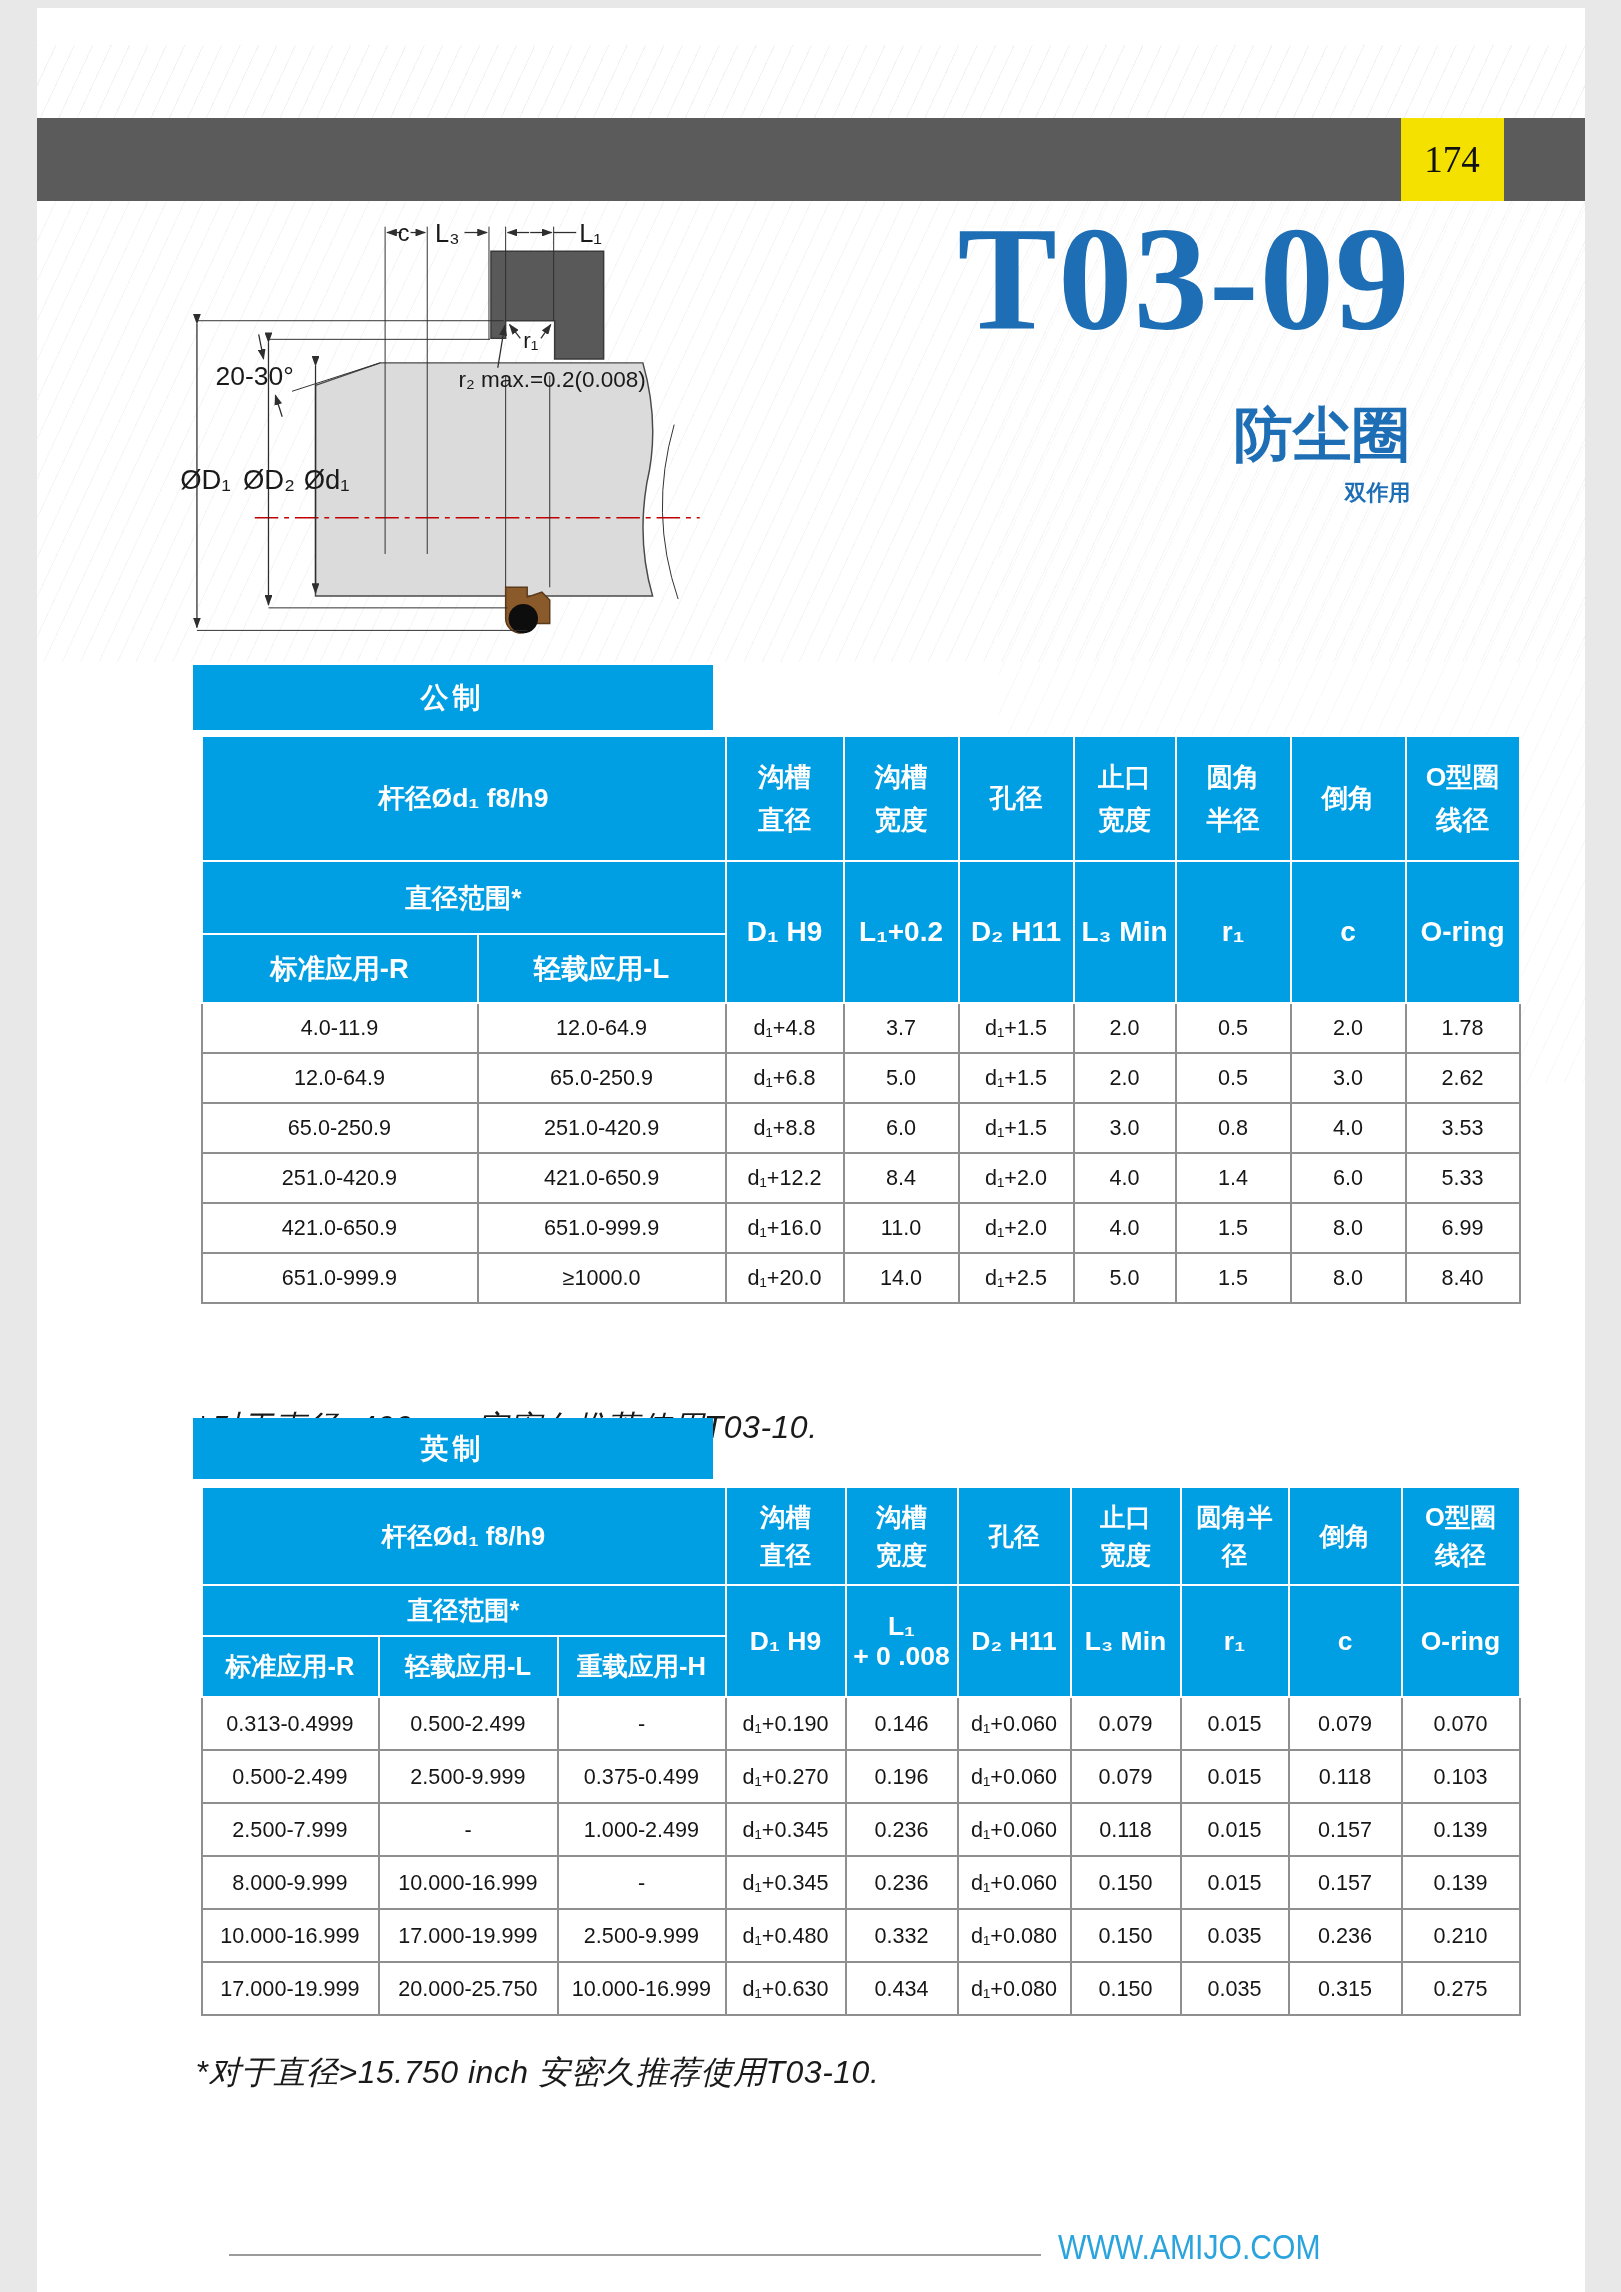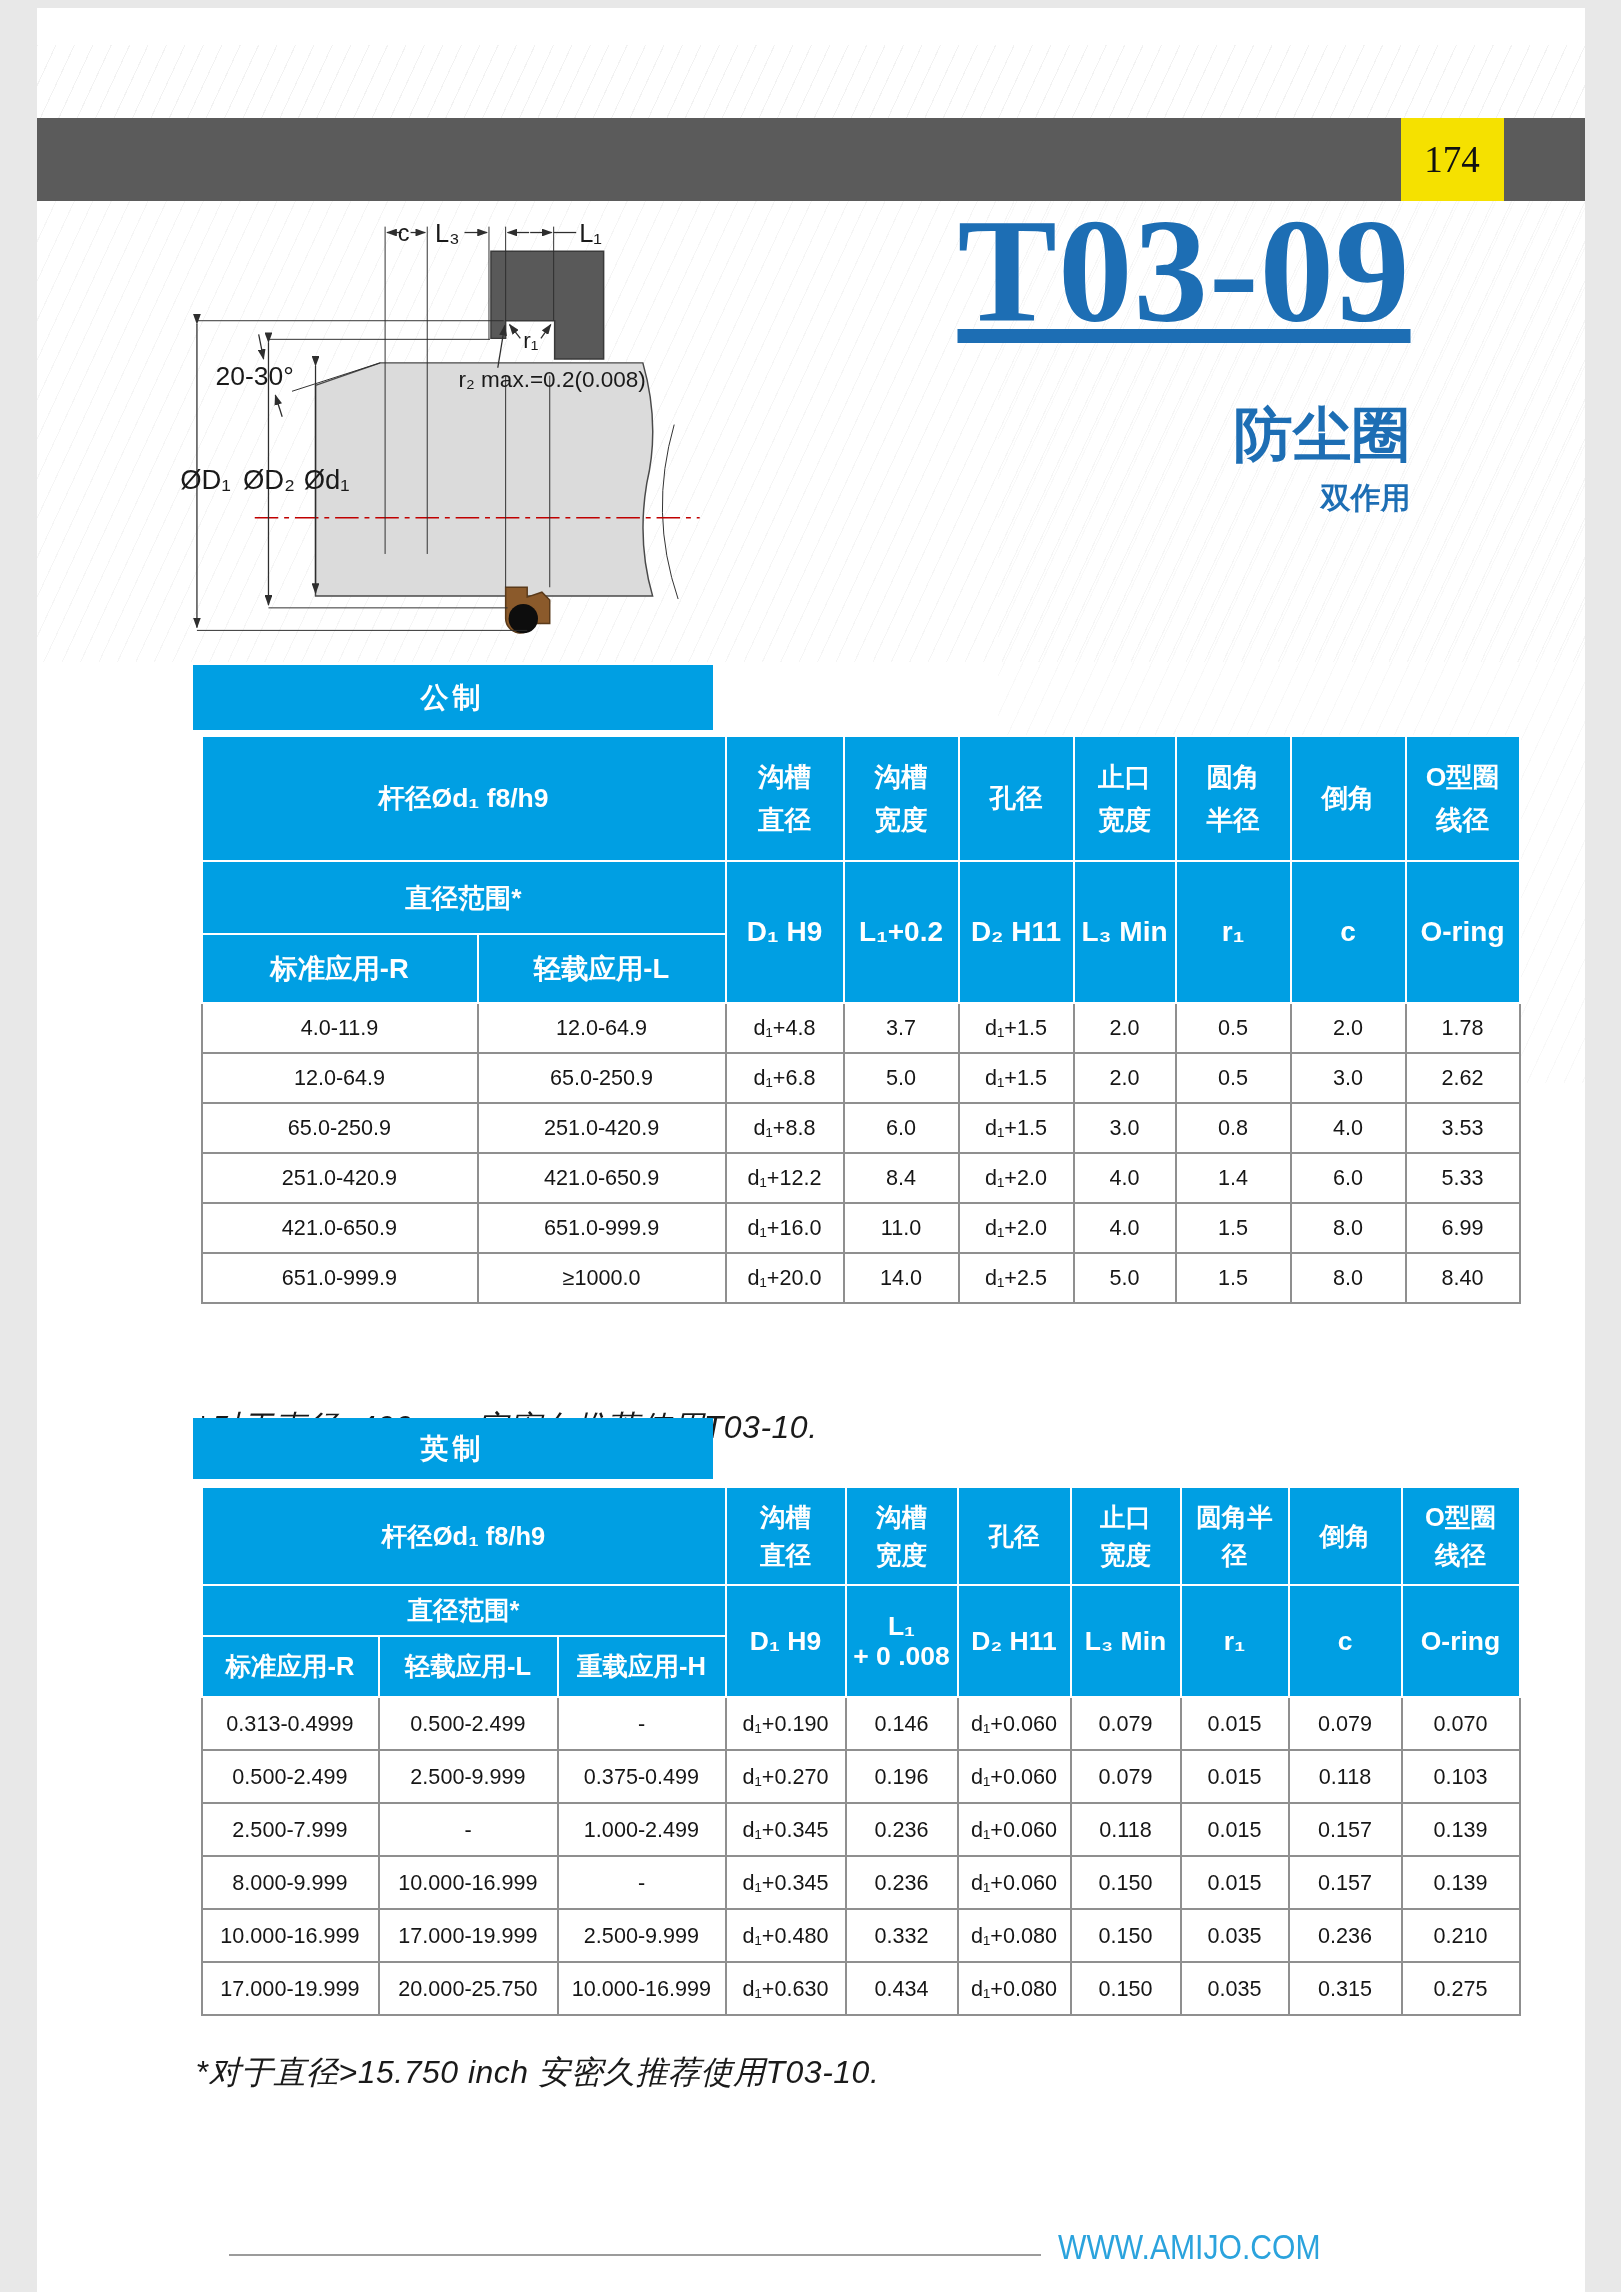--- a/index.html
+++ b/index.html
@@ -18,24 +18,24 @@
   .hatch-mid{left:0;top:193px;width:1621px;height:461px;opacity:.75;}
   .hatch-right{left:961px;top:193px;width:661px;height:882px;opacity:.5;}
 
   
   .band{position:absolute;left:0;top:110px;width:1621px;height:83px;background:var(--band-gray);}
   .page-num{position:absolute;left:1364px;top:110px;width:103px;height:83px;background:var(--page-yellow);
     display:flex;align-items:center;justify-content:center;
     font-family:"Liberation Serif",serif;font-size:37px;color:#111;}
 
   
-  .model{position:absolute;right:174px;top:188px;font-family:"Liberation Serif",serif;
-    font-weight:bold;font-size:149px;line-height:1;color:var(--title-blue);letter-spacing:1px;text-decoration:underline;}
+  .model{position:absolute;right:174px;top:196px;font-family:"Liberation Serif",serif;
+    font-weight:bold;font-size:149px;line-height:1;color:var(--title-blue);letter-spacing:1px;}
   .product{position:absolute;right:174px;top:388px;font-size:59px;font-weight:bold;color:var(--title-blue);}
-  .subtitle{position:absolute;right:174px;top:470px;font-size:30px;font-weight:bold;color:var(--title-blue);}
+  .subtitle{position:absolute;right:174px;top:470px;font-size:22px;font-weight:bold;color:var(--title-blue);}
 
   
   .diagram{position:absolute;left:108px;top:191px;width:588px;height:461px;}
   .diagram text{font-family:"Liberation Sans",sans-serif;fill:#1a1a1a;}
   .dimline{stroke:#2e2e2e;stroke-width:1.3;fill:none;}
   .thinline{stroke:#2e2e2e;stroke-width:1;fill:none;}
 
   
   .tab{position:absolute;width:520px;background:var(--accent-blue);color:#fff;
     display:flex;align-items:center;justify-content:center;font-size:28px;font-weight:bold;letter-spacing:3.9px;text-align:center;}

